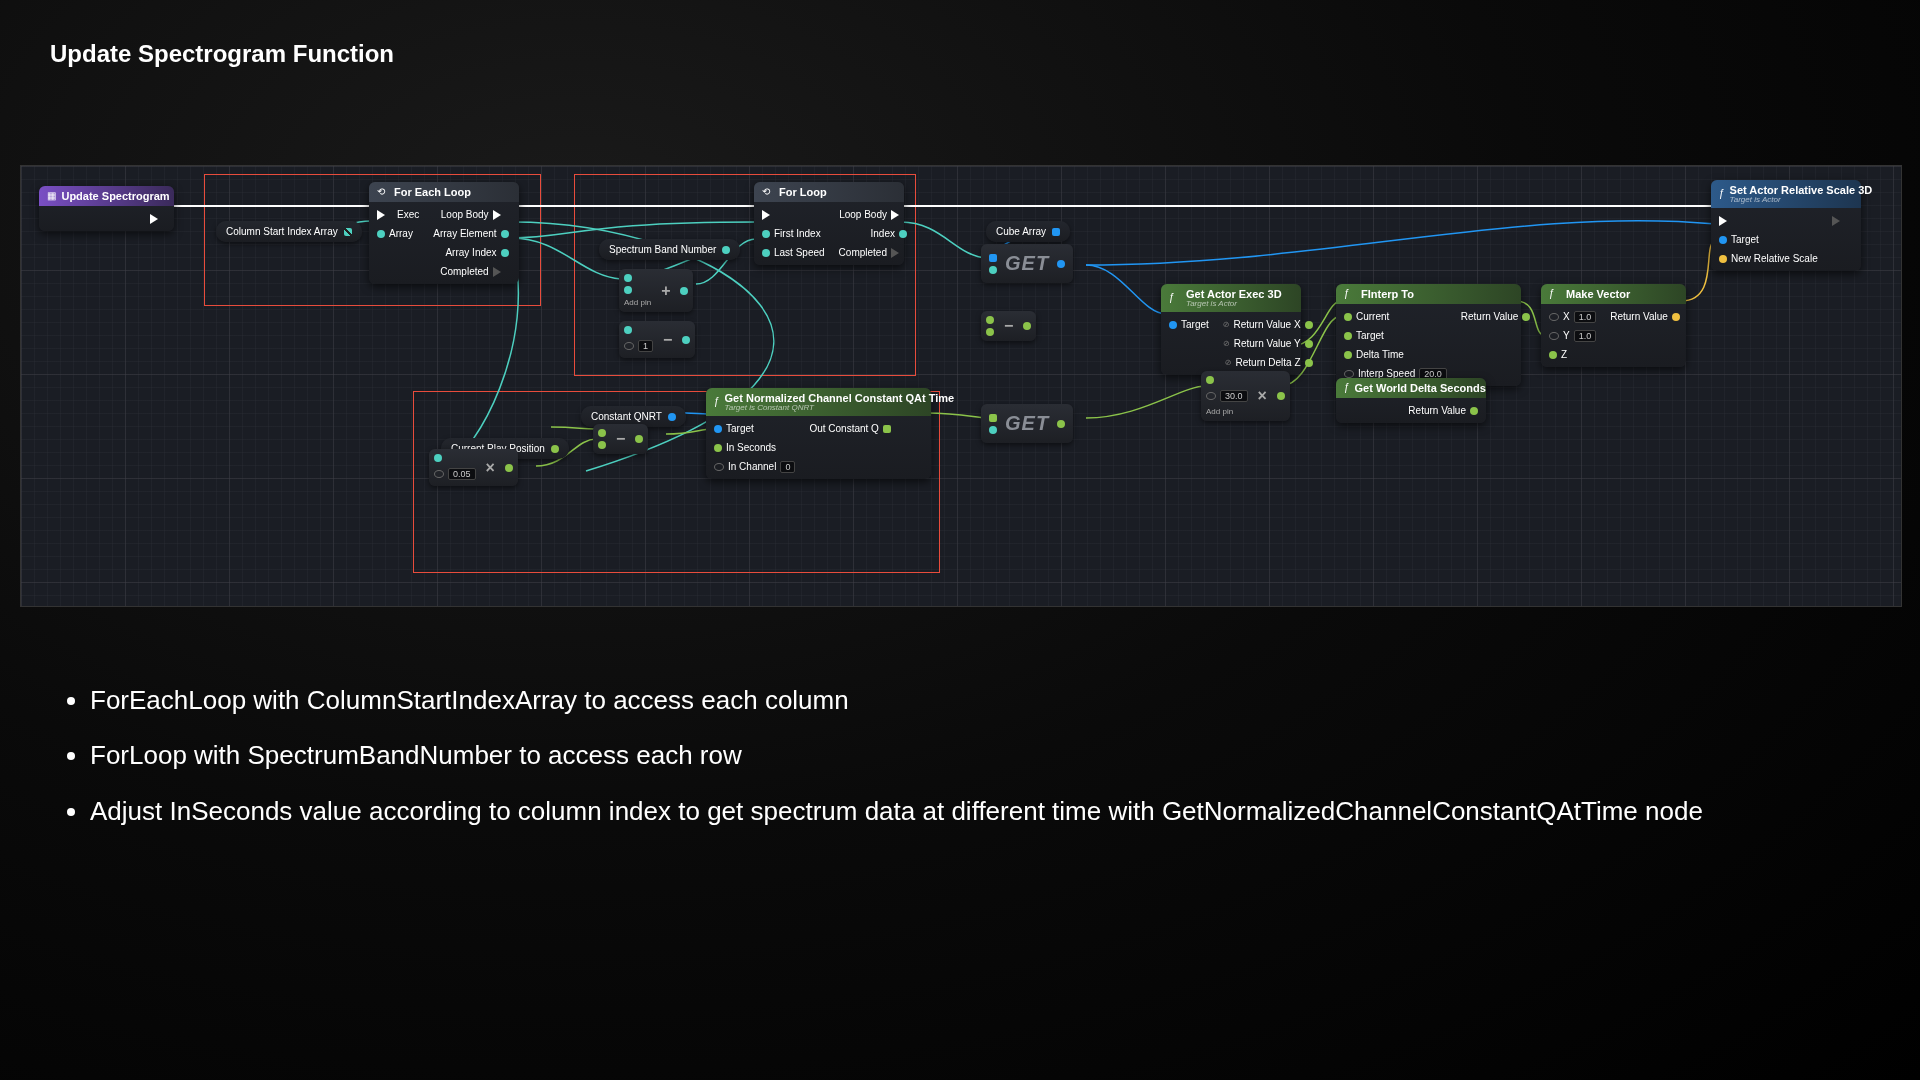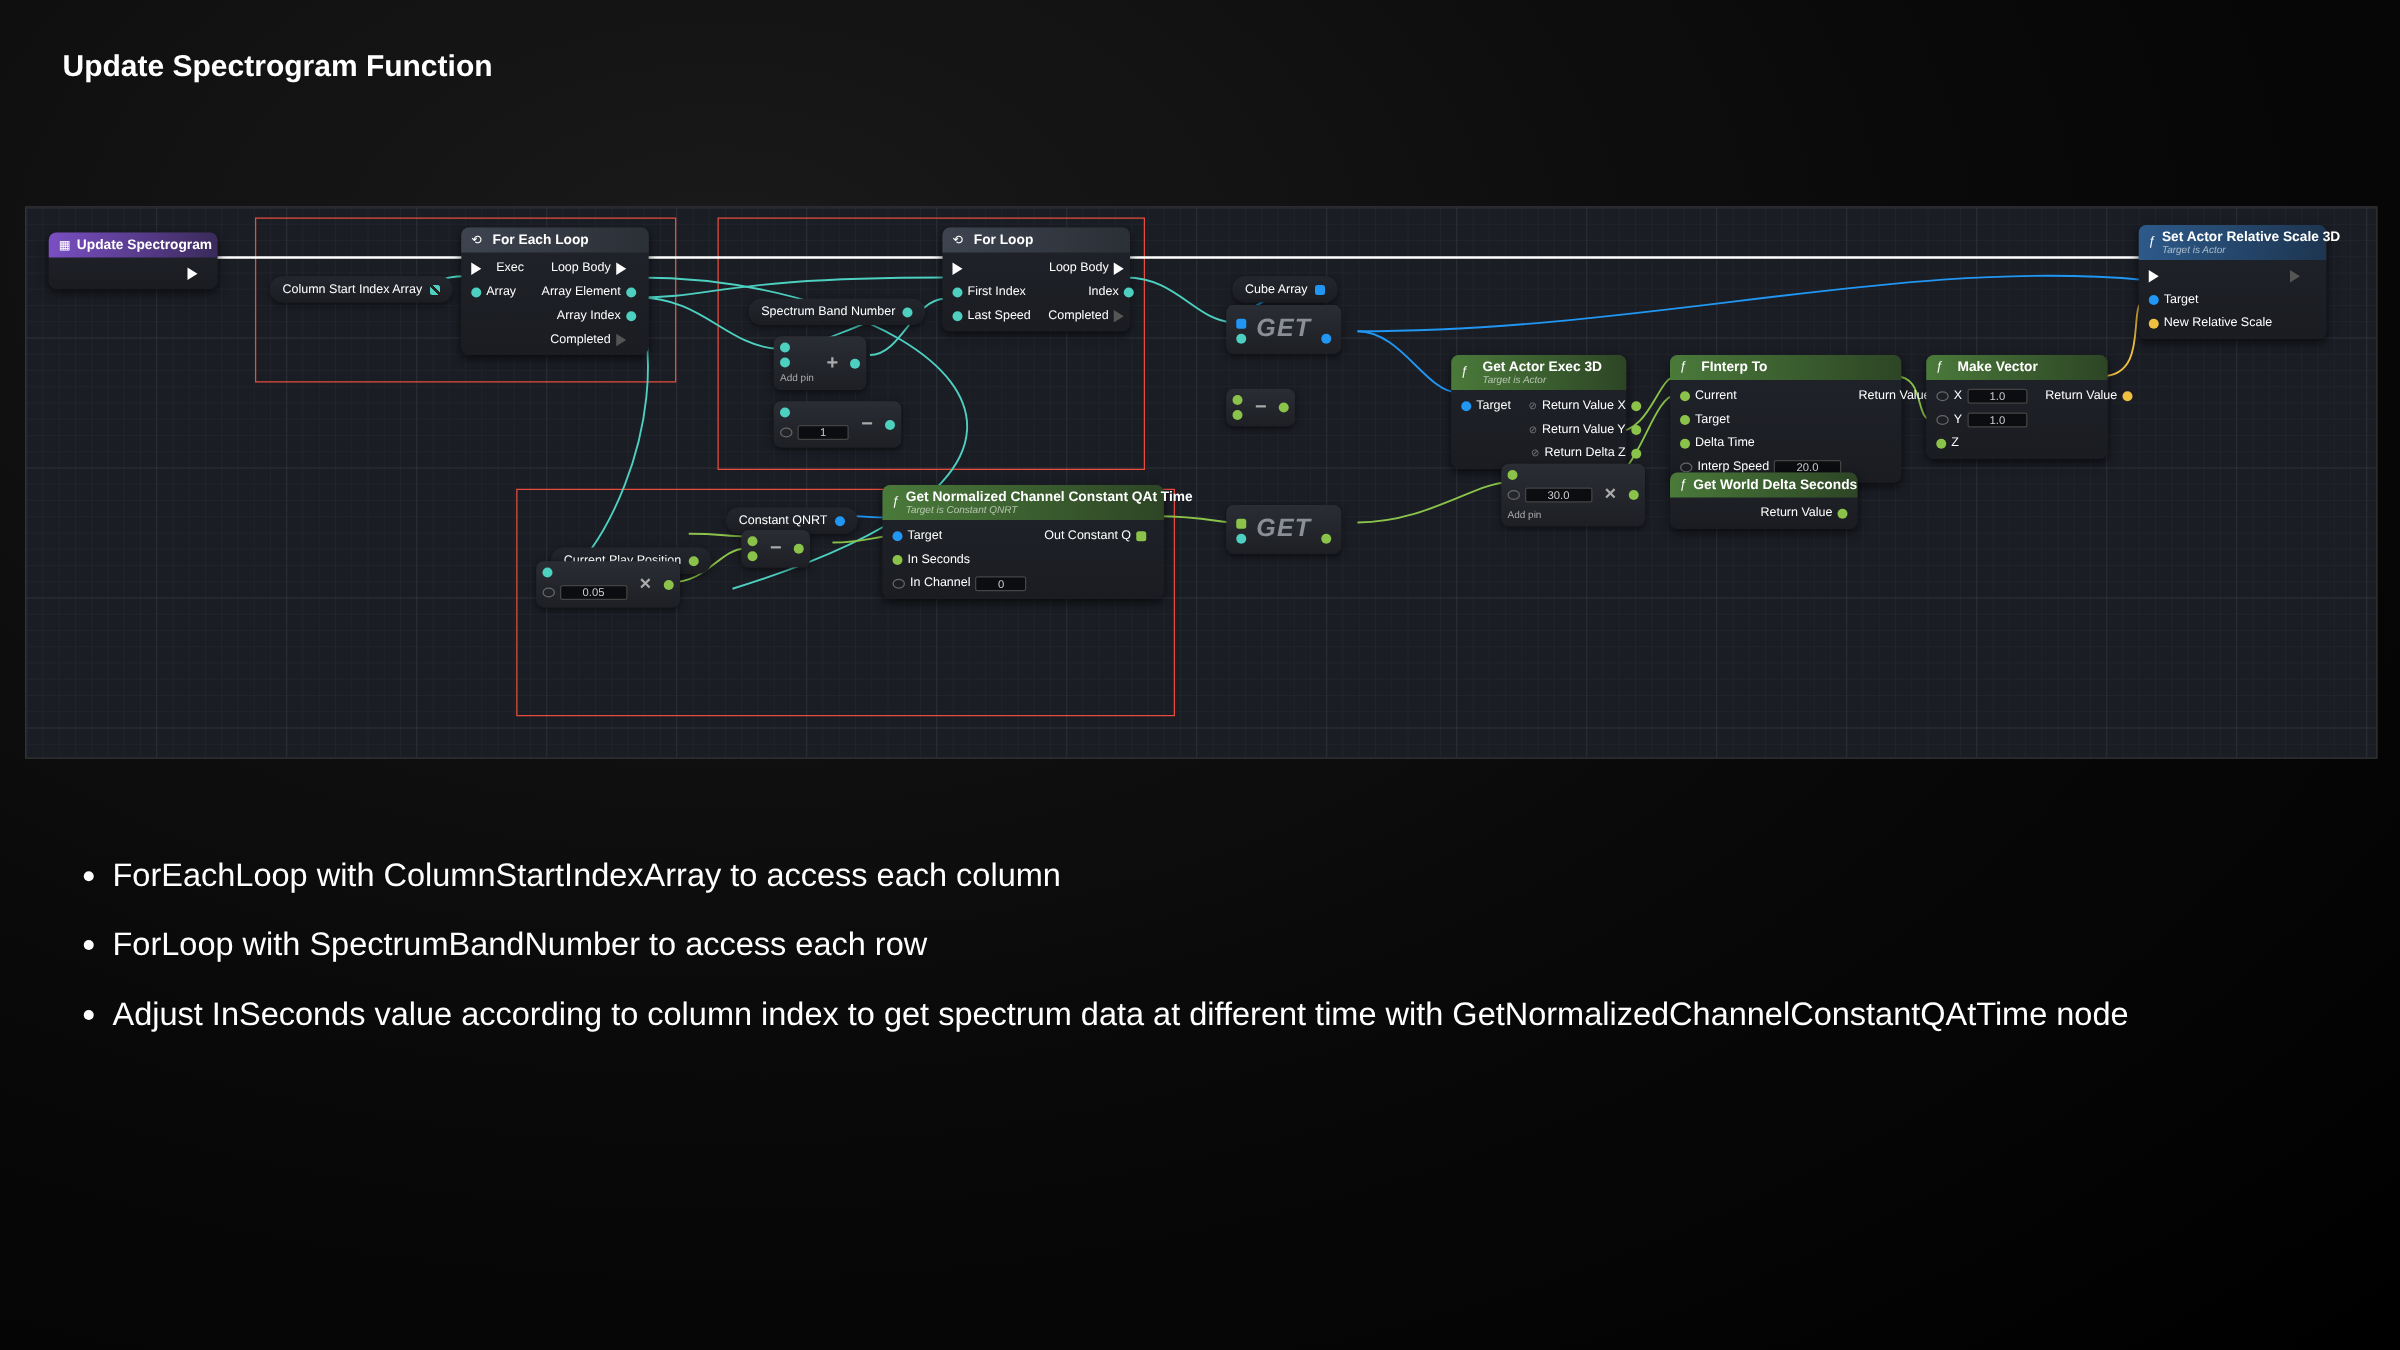--- a/index.html
+++ b/index.html
@@ -28,23 +28,23 @@
 .pin.exec{width:0;height:0;border-radius:0;background:none;border-top:5px solid transparent;border-bottom:5px solid transparent;border-left:8px solid #fff}
 .pin.exec.hollow{border-left-color:transparent;border-left:8px solid #555;position:relative}
 .pin.green{background:#8bc34a}
 .pin.blue{background:#2196f3}
 .pin.teal{background:#4dd0c0}
 .pin.gold{background:#f0c040}
 .pin.hollow-c{background:none;border:1.5px solid #666;width:6px;height:6px}
 .var-node{position:absolute;background:linear-gradient(#23262d,#1b1d22);border-radius:10px;padding:5px 10px;font-size:10px;display:flex;align-items:center;gap:6px;box-shadow:0 2px 5px rgba(0,0,0,.5)}
 .math-node{position:absolute;background:linear-gradient(#2a2d34,#1d1f24);border-radius:6px;padding:5px;display:flex;align-items:center;font-size:10px;box-shadow:0 2px 5px rgba(0,0,0,.5)}
 .math-sym{font-size:16px;font-weight:700;color:#aaa;padding:0 10px}
-.get-node{position:absolute;background:linear-gradient(#2a2d34,#1d1f24);border-radius:6px;box-shadow:0 2px 5px rgba(0,0,0,.5);display:flex;align-items:flex-end;padding:8px 8px}
+.get-node{position:absolute;background:linear-gradient(#2a2d34,#1d1f24);border-radius:6px;box-shadow:0 2px 5px rgba(0,0,0,.5);display:flex;align-items:center;padding:8px 8px}
 .get-txt{font-size:20px;font-weight:800;color:#8a8e96;font-style:italic;letter-spacing:1px;padding:0 8px}
-.valbox{background:#0c0d10;border:1px solid #444;border-radius:2px;padding:0 17px;font-size:9px;color:#ccc}
+.valbox{background:#0c0d10;border:1px solid #444;border-radius:2px;padding:0 4px;font-size:9px;color:#ccc}
 .bullets{position:absolute;left:50px;top:650px;font-size:26px;line-height:1.9}
 .bullets li{margin-bottom:6px}
 .ic{width:12px;height:12px;display:inline-block}
 svg.wires{position:absolute;inset:0;pointer-events:none}
 .w-exec{stroke:#fff;stroke-width:2;fill:none}
 .w-blue{stroke:#2196f3;stroke-width:1.5;fill:none}
 .w-green{stroke:#8bc34a;stroke-width:1.5;fill:none}
 .w-teal{stroke:#4dd0c0;stroke-width:1.5;fill:none}
 .w-gold{stroke:#f0c040;stroke-width:1.5;fill:none}
 </style>

